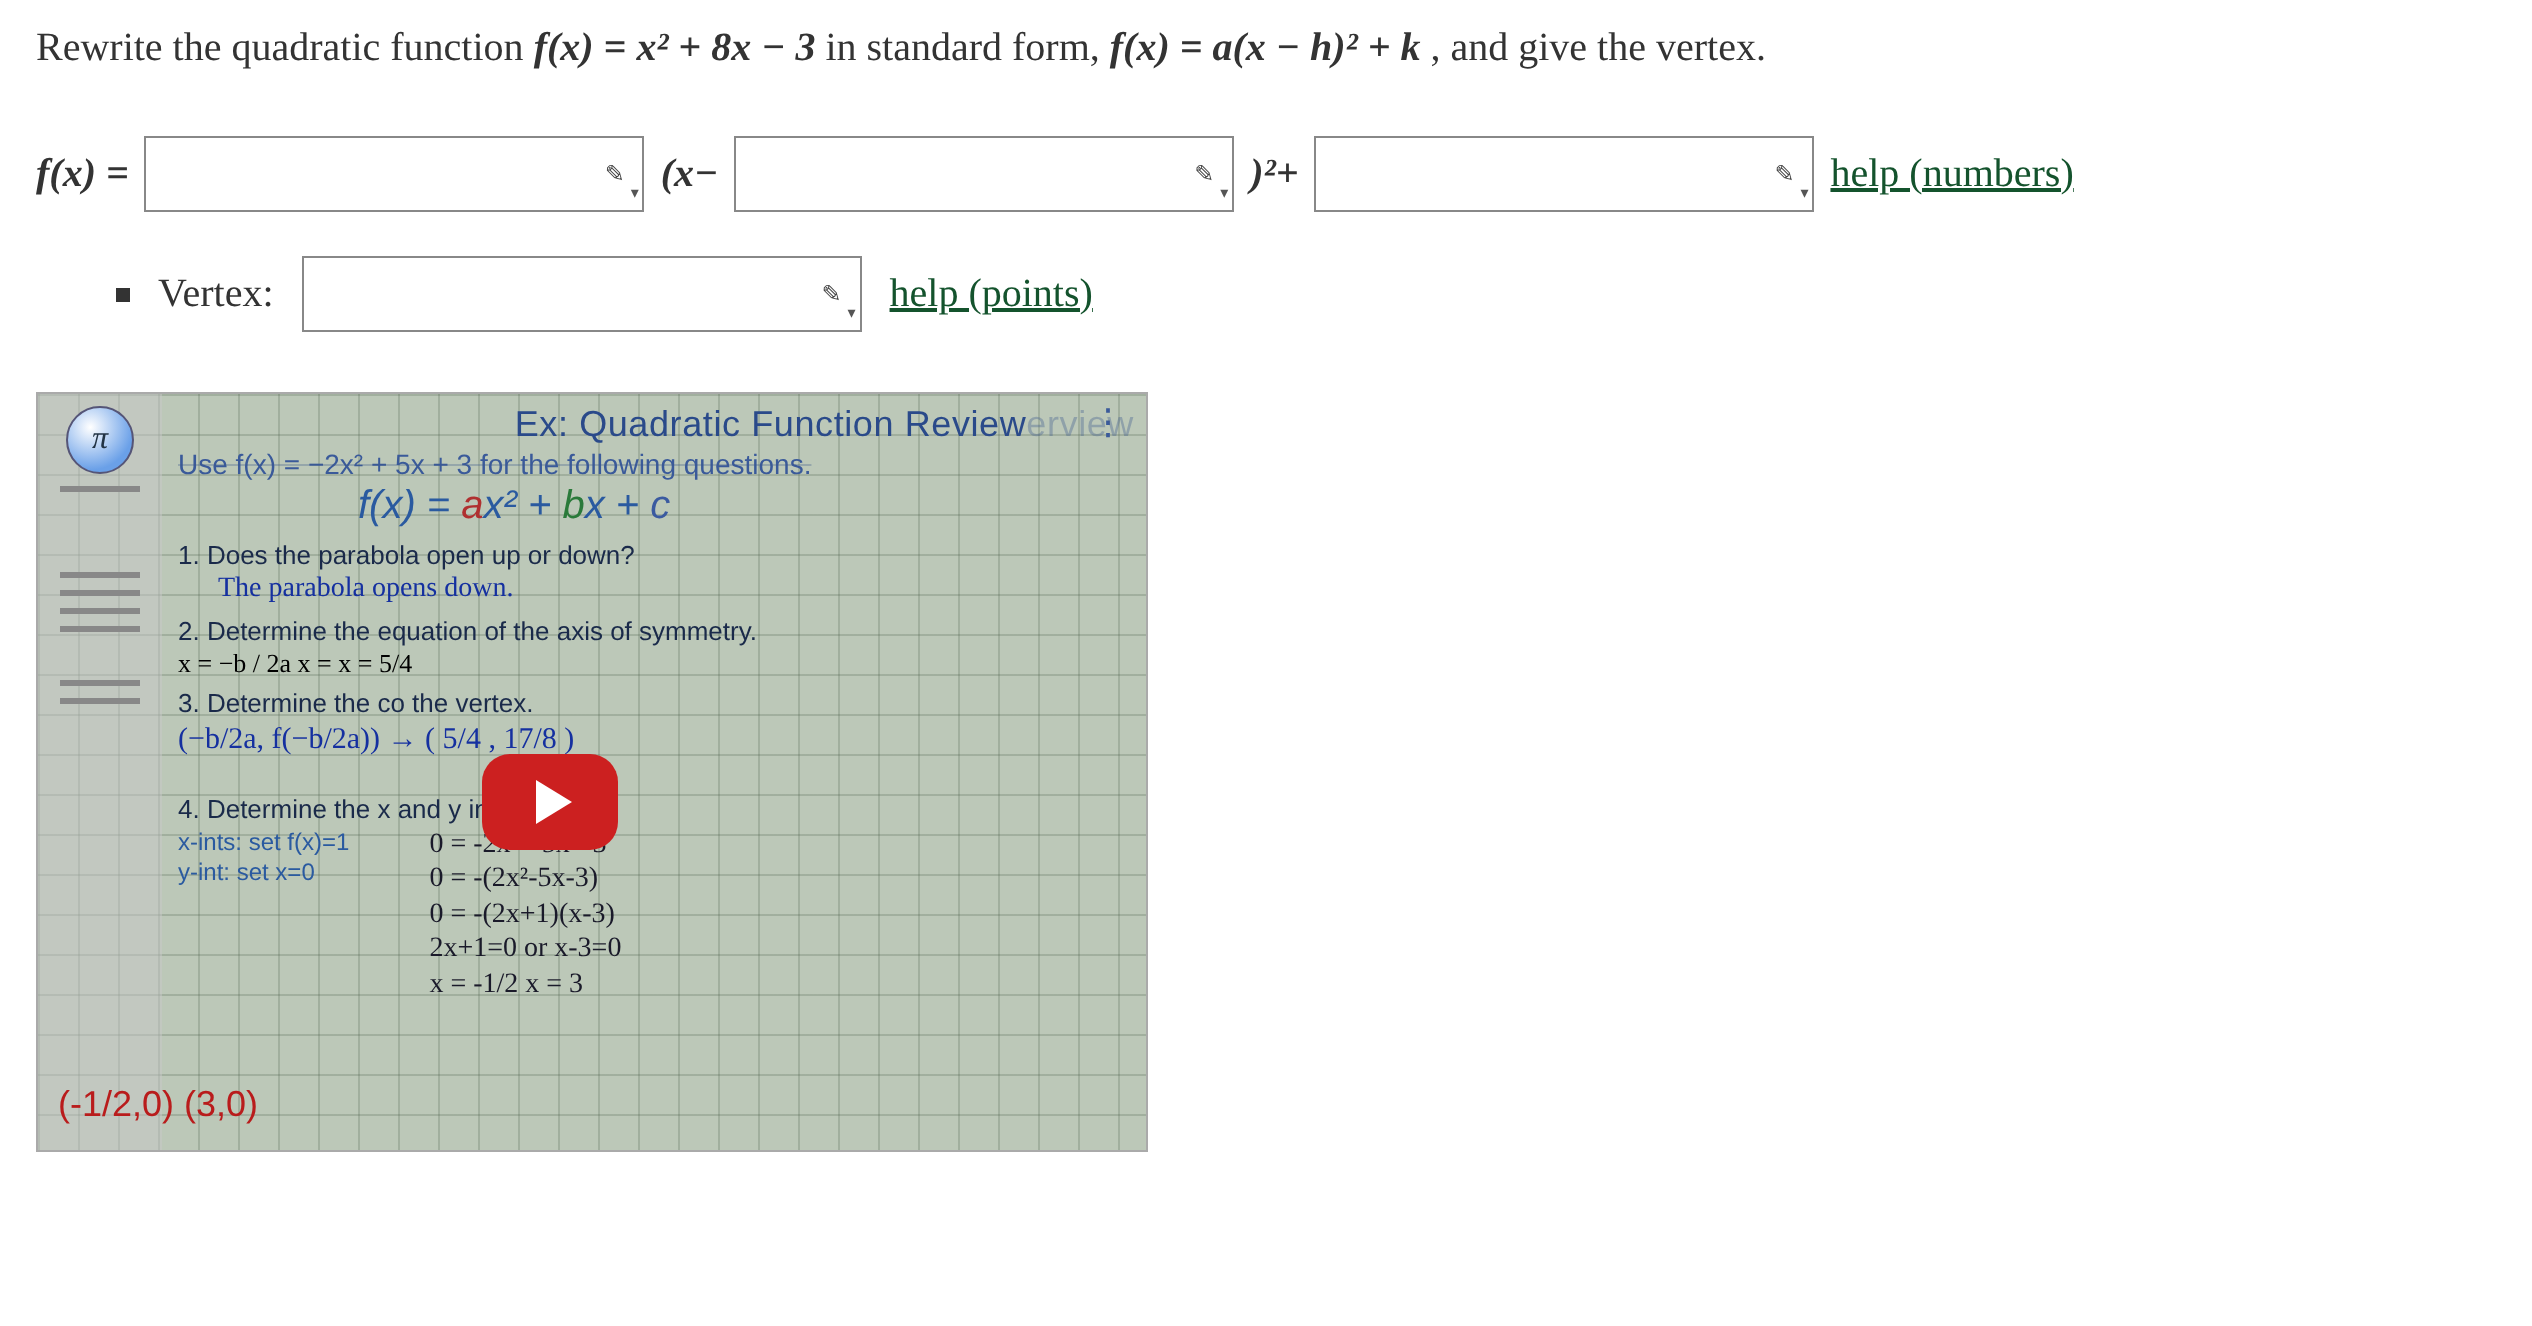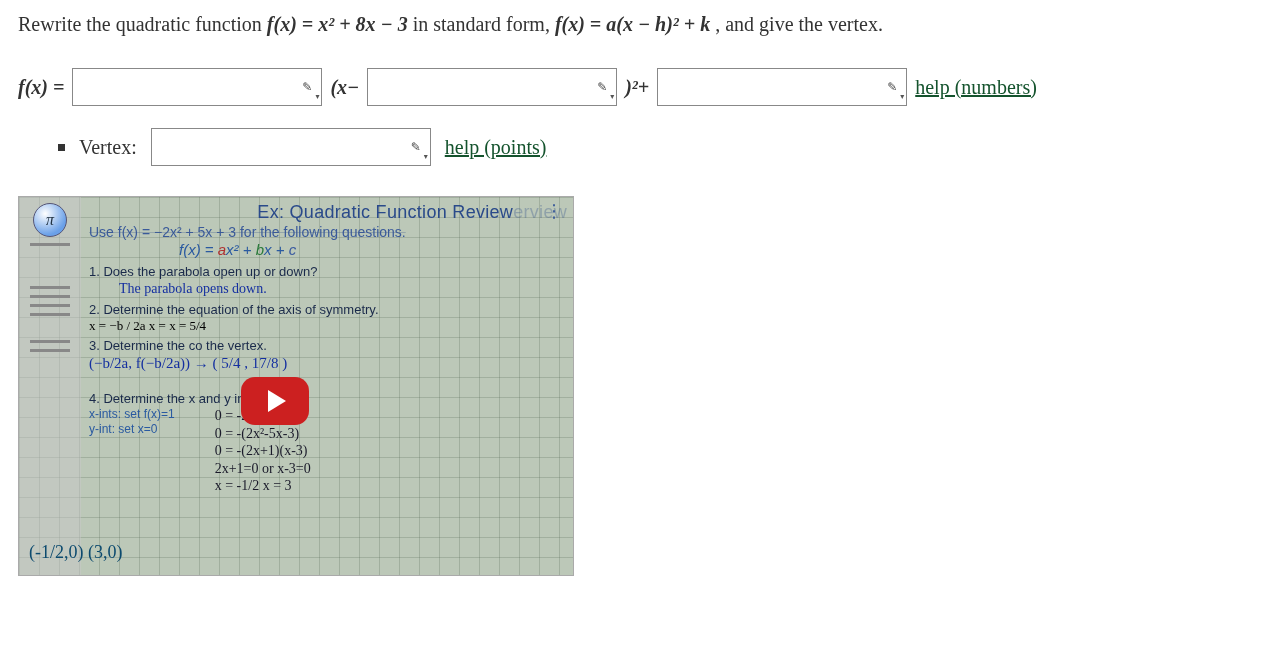--- a/index.html
+++ b/index.html
@@ -151,21 +151,21 @@
     letter-spacing: 0.3px;
     text-align: right;
   }
   .video-title .faded { color: rgba(60,90,140,0.35); }
   .video-sub {
     color: #3a5a9a;
     font-size: 14px;
     text-decoration: line-through;
     text-decoration-color: rgba(60,90,140,0.3);
   }
-  .formula-line { color: #2a5aa0; font-style: italic; font-size: 15px; margin-left: 90px; }
+  .formula-line { color: #2a5aa0; font-style: italic; font-size: 20px; margin-left: 90px; }
   .formula-line .a { color: #b03030; }
   .formula-line .b { color: #2a7a3a; }
   .formula-line .c { color: #3a5aa0; }
   .step { color: #1a2a4a; font-size: 13px; margin-top: 4px; }
   .hand { font-family: 'Comic Sans MS', cursive; color: #1a1a2a; font-size: 14px; }
   .hand-blue { color: #1530a0; }
   .play-arc {
     position: absolute;
     left: 222px;
     top: 180px;
@@ -203,22 +203,22 @@
     width: 210px;
     font-family: 'Comic Sans MS', cursive;
     color: #1a1a2a;
     font-size: 15px;
     line-height: 1.15;
   }
   .bottom-left {
     position: absolute;
     left: -60px;
     bottom: 8px;
-    font-family: Liberation Serif, serif;
-    color: #0c4a6e;
+    font-family: Liberation Sans, sans-serif;
+    color: #b91c1c;
     font-size: 18px;
   }
 </style>
 </head>
 <body>
 
 <div class="question">
   <span>Rewrite the quadratic function </span>
   <span class="math">f(x) = x² + 8x − 3</span>
   <span> in standard form, </span>
@@ -274,21 +274,21 @@
 
   <div class="video-content">
     <div class="video-title">
       <span>Ex: Quadratic Function Review</span><span class="faded">erview</span>
     </div>
     <div class="video-sub">Use f(x) = −2x² + 5x + 3 for the following questions.</div>
     <div class="formula-line">
       f(x) = <span class="a">a</span>x² + <span class="b">b</span>x + <span class="c">c</span>
     </div>
     <div class="step">1. Does the parabola open up or down?</div>
-    <div class="hand hand-blue" style="margin-left:30px">The parabola opens down.</div>
+    <div class="hand hand-blue" style="margin-left:20px">The parabola opens down.</div>
     <div class="step">2. Determine the equation of the axis of symmetry.</div>
     <div class="hand" style="color:#000000;font-size:13px">x = −b / 2a      x =           x = 5/4</div>
     <div class="step">3. Determine the co                 the vertex.</div>
     <div class="hand hand-blue" style="font-size:15px">(−b/2a, f(−b/2a))  →  ( 5/4 , 17/8 )</div>
 
 
     <div class="step" style="margin-top:18px">4. Determine the x and y intercepts.</div>
     <div style="display:flex;gap:40px">
       <div>
         <div style="color:#2a5aa0;font-size:12px">x-ints: set f(x)=1</div>

